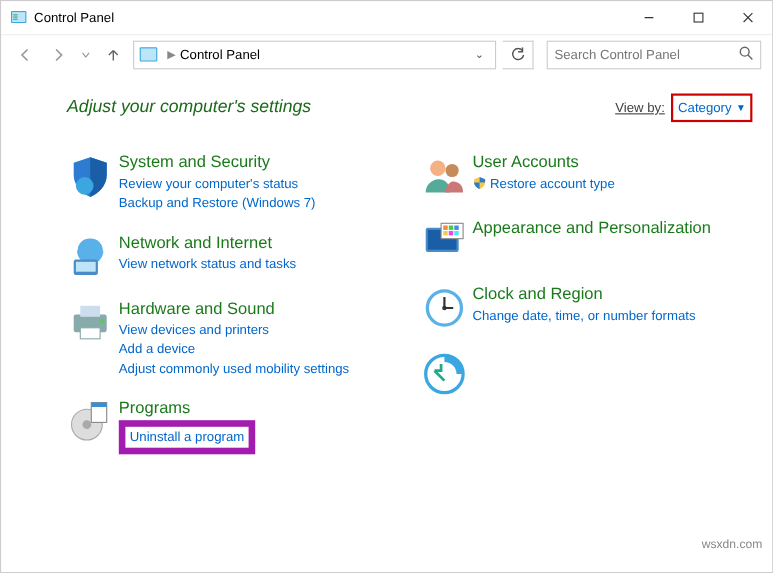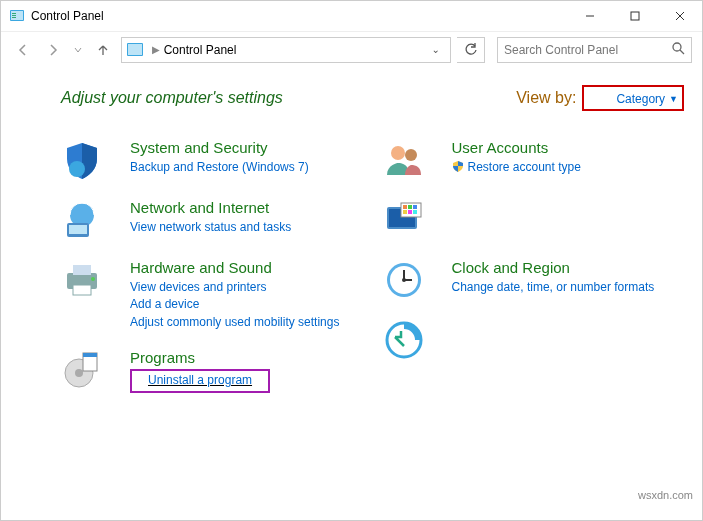--- a/index.html
+++ b/index.html
@@ -22,33 +22,33 @@
     .addrbar .spacer { flex: 1; }
     .addrbar .dd { color: #555; font-size: 10px; padding: 0 6px; }
     .refresh-btn { width: 28px; height: 26px; border: 1px solid #ccc; border-left: none; display: flex; align-items: center; justify-content: center; color: #555; }
     .searchbox { width: 195px; height: 26px; border: 1px solid #ccc; display: flex; align-items: center; padding: 0 6px; margin-left: 6px; font-size: 12px; color: #777; }
     .searchbox .placeholder { flex: 1; }
     .searchbox .mag { color: #555; }
 
     .content { padding: 18px 18px 10px 60px; }
     .headerrow { display: flex; align-items: center; margin-bottom: 28px; }
     .heading { color: #1a6a1a; font-size: 16px; flex: 1; font-style: italic; }
-    .viewby { font-size: 16px; color: #a16207; margin-right: 6px; }
+    .viewby { font-size: 12px; color: #404040; margin-right: 6px; text-decoration: underline; }
     .category-box { border: 2px solid #c00; padding: 2px 4px; }
-    .category { color: #0066cc; font-size: 12px; display: inline-flex; align-items: center; gap: 4px; margin-left: 28px; }
+    .category { color: #0066cc; font-size: 12px; display: inline-flex; align-items: center; gap: 4px; }
     .category .dd2 { font-size: 9px; }
 
     .columns { display: flex; gap: 20px; }
     .col { flex: 1; }
-    .category-item { display: flex; gap: 27px; margin-bottom: 18px; }
+    .category-item { display: flex; gap: 5px; margin-bottom: 18px; }
     .cat-icon { width: 42px; height: 42px; flex-shrink: 0; }
     .cat-body { flex: 1; font-size: 12px; }
     .cat-title { color: #1a7a1a; font-size: 15px; line-height: 1.2; margin-bottom: 2px; }
     .cat-link { color: #0066cc; display: block; line-height: 1.45; }
-    .uninstall-box { border: 2px solid #a21caf; padding: 1px 16px; display: inline-block; text-decoration: underline; }
+    .uninstall-box { border: 6px solid #a21caf; padding: 1px 4px; display: inline-block; }
 
     .watermark { position: absolute; bottom: 20px; right: 10px; font-size: 11px; color: #888; }
   </style>
 </head>
 <body>
 
 <div class="titlebar">
   <span class="icon-small">
     <svg viewBox="0 0 16 16">
         <rect x="1" y="2" width="14" height="11" fill="#3ba7e0" rx="1"></rect>
@@ -150,20 +150,21 @@
       <div class="category-item">
         <span class="cat-icon">
           <svg viewBox="0 0 42 42">
               <path d="M21 4 L36 9 L36 20 C36 30 28 37 21 40 C14 37 6 30 6 20 L6 9 Z" fill="#2d7cd1"></path>
               <path d="M21 4 L36 9 L36 20 C36 30 28 37 21 40 L21 4 Z" fill="#1b5ea8"></path>
               <circle cx="16" cy="30" r="8" fill="#3ba7e0"></circle>
             </svg>
         </span>
         <div class="cat-body">
           <div class="cat-title">System and Security</div>
+          <a class="cat-link">Review your computer's status</a>
           <a class="cat-link">Backup and Restore (Windows 7)</a>
         </div>
       </div>
 
       <div class="category-item">
         <span class="cat-icon">
           <svg viewBox="0 0 42 42">
               <circle cx="21" cy="16" r="12" fill="#5ab0e8"></circle>
               <path d="M9 16 A12 12 0 0 1 33 16" fill="none" stroke="#fff" stroke-width="1"></path>
               <path d="M21 4 A20 12 0 0 1 21 28 A20 12 0 0 1 21 4" fill="none" stroke="#fff" stroke-width="1"></path>
@@ -244,20 +245,23 @@
               <rect x="6" y="10" width="26" height="18" fill="#1b5ea8"></rect>
               <rect x="18" y="4" width="20" height="14" fill="#fff" stroke="#888"></rect>
               <rect x="20" y="6" width="4" height="4" fill="#e84"></rect>
               <rect x="25" y="6" width="4" height="4" fill="#4c4"></rect>
               <rect x="30" y="6" width="4" height="4" fill="#48e"></rect>
               <rect x="20" y="11" width="4" height="4" fill="#ec4"></rect>
               <rect x="25" y="11" width="4" height="4" fill="#e4e"></rect>
               <rect x="30" y="11" width="4" height="4" fill="#4ee"></rect>
             </svg>
         </span>
+        <div class="cat-body">
+          <div class="cat-title">Appearance and Personalization</div>
+        </div>
       </div>
 
       <div class="category-item">
         <span class="cat-icon">
           <svg viewBox="0 0 42 42">
               <circle cx="21" cy="21" r="17" fill="#5ab0e8"></circle>
               <circle cx="21" cy="21" r="14" fill="#fff"></circle>
               <line x1="21" y1="21" x2="21" y2="11" stroke="#333" stroke-width="2"></line>
               <line x1="21" y1="21" x2="29" y2="21" stroke="#333" stroke-width="2"></line>
               <circle cx="21" cy="21" r="2" fill="#333"></circle>

